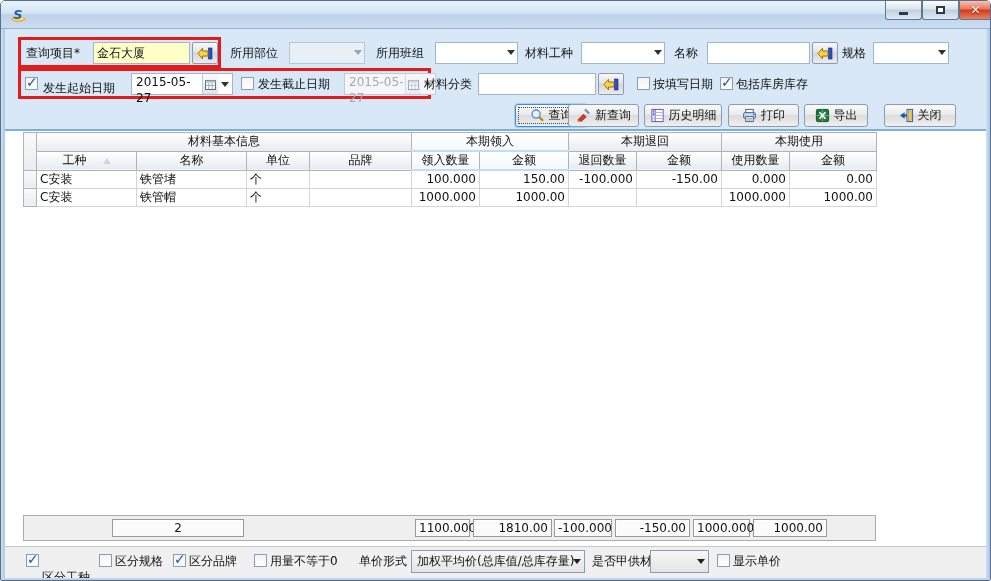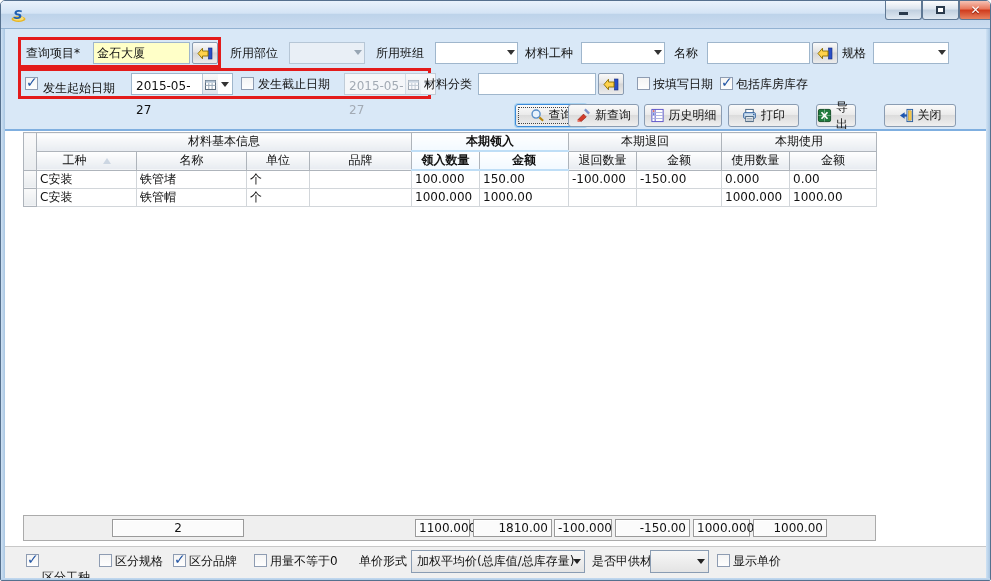--- a/index.html
+++ b/index.html
@@ -40,21 +40,21 @@
   .combo .arr { position:absolute; right:2px; top:7px; width:0; height:0;
     border-left:4px solid transparent; border-right:4px solid transparent; border-top:5px solid #333; }
   .combo.disabled { background:#e9eff6; border-color:#b6c6d6; }
   .combo.disabled .arr { border-top-color:#98a6b4; }
   .mini-btn { position:absolute; width:26px; height:22px; z-index:8;
     background:linear-gradient(#fafafa,#e3e3e3 45%,#d5d5d5 50%,#ececec);
     border:1px solid #8a9cb2; border-radius:2px; display:flex; align-items:center; justify-content:center; cursor:pointer; }
 
   
   .date { position:absolute; height:22px; border:1px solid #9fb6cc; background:#fff; display:flex; z-index:8; }
-  .date .txt { width:70px; line-height:24px; padding-left:4px; }
+  .date .txt { width:70px; line-height:16px; padding-left:4px; }
   .date .cal { width:16px; border-left:1px solid #b9c8d8; background:linear-gradient(#fafafa,#dfe5ec);
     display:flex; align-items:center; justify-content:center; cursor:pointer; }
   .date .drop { width:14px; display:flex; align-items:center; justify-content:center; cursor:pointer; }
   .date .drop i { width:0; height:0; border-left:4px solid transparent; border-right:4px solid transparent; border-top:5px solid #333; }
   .date.disabled { background:#f4f6f9; border-color:#c0ccd8; }
   .date.disabled .txt { color:#a2aab4; }
   .date.disabled .drop i { border-top-color:#a2aab4; }
 
   
   .cb { position:absolute; width:13px; height:13px; background:linear-gradient(#f4f4f4,#fefefe);
@@ -70,24 +70,24 @@
   .tbtn svg { flex:none; }
 
   .blue-rule { position:absolute; left:0; top:128px; width:991px; height:2px; background:#7fafe0; z-index:7; }
 
   
   .grid-region { position:absolute; left:4px; top:130px; width:983px; height:384px; background:#fff; }
   table.grid { position:absolute; left:22px; top:131px; border-collapse:collapse; table-layout:fixed; }
   .grid th, .grid td { border:1px solid #c2c8ce; height:17px; font-size:12px; font-weight:normal;
     padding:0 3px; overflow:hidden; white-space:nowrap; }
   .grid thead th { background:linear-gradient(#ffffff,#e7ebf0); border-color:#aeb4bb; position:relative; }
-  .grid thead th.hl { background:linear-gradient(#ffffff,#f2f9ff); border-bottom:2px solid #bfdef6;font-weight:bold; }
+  .grid thead th.hl { background:linear-gradient(#ffffff,#f2f9ff); border-bottom:2px solid #bfdef6; }
   .grid th.ind, .grid td.ind { background:linear-gradient(#fafafa,#e9ecef); border-color:#aeb4bb; padding:0; }
   .grid tbody td { border-color:#d2d6da; height:18px; }
-  .grid td.l { text-align:left; } .grid td.c { text-align:left; } .grid td.r { text-align:left; }
+  .grid td.l { text-align:left; } .grid td.c { text-align:left; } .grid td.r { text-align:right; }
   .sort-tri { display:inline-block; width:0; height:0; border-left:4px solid transparent;
     border-right:4px solid transparent; border-bottom:6px solid #ccd6e2; margin-left:16px; }
 
   
   .summary { position:absolute; left:22px; top:514px; width:853px; height:26px;
     background:#efefef; border:1px solid #ababab; z-index:9; }
   .sumbox { position:absolute; top:3px; height:18px; background:#fbfbfb; border:1px solid #9a9a9a;
     box-shadow:inset 1px 1px 0 #fff; line-height:16px; padding:0 3px; }
   .sumbox.r { text-align:right; } .sumbox.c { text-align:center; }
 
@@ -241,21 +241,21 @@
     <svg width="15" height="15" viewBox="0 0 16 16">
         <rect x="4" y="1.5" width="8" height="4" fill="#fff" stroke="#44607c"></rect>
         <rect x="1.8" y="5" width="12.4" height="6" rx="1" fill="#cfe0f0" stroke="#2a5d9e"></rect>
         <rect x="4" y="9" width="8" height="5.5" fill="#fff" stroke="#44607c"></rect>
         <line x1="5.2" y1="11" x2="10.8" y2="11" stroke="#8898a8"></line>
         <line x1="5.2" y1="12.8" x2="10.8" y2="12.8" stroke="#8898a8"></line>
         <circle cx="12.5" cy="7" r="0.8" fill="#2a5d9e"></circle>
       </svg>
     <span>打印</span>
   </div>
-  <div class="tbtn" style="left:803px;width:40px;margin-left:12px;">
+  <div class="tbtn" style="left:803px;width:64px;">
     <svg width="15" height="15" viewBox="0 0 16 16">
         <rect x="1.5" y="1.5" width="13" height="13" rx="1.5" fill="#1f7a3d" stroke="#124c24"></rect>
         <line x1="1.5" y1="8" x2="14.5" y2="8" stroke="#6fae85"></line>
         <line x1="8" y1="1.5" x2="8" y2="14.5" stroke="#6fae85"></line>
         <path d="M4.8 4.5 L11.2 11.5 M11.2 4.5 L4.8 11.5" stroke="#fff" stroke-width="1.8"></path>
       </svg>
     <span>导出</span>
   </div>
   <div class="tbtn" style="left:883px;width:72px;">
     <svg width="15" height="15" viewBox="0 0 16 16">

